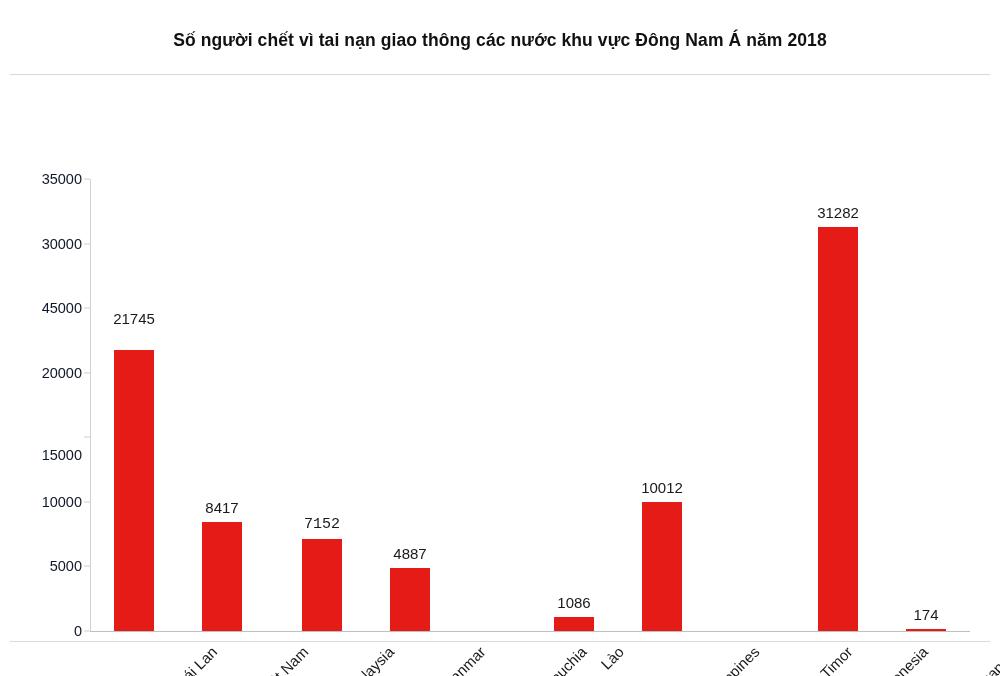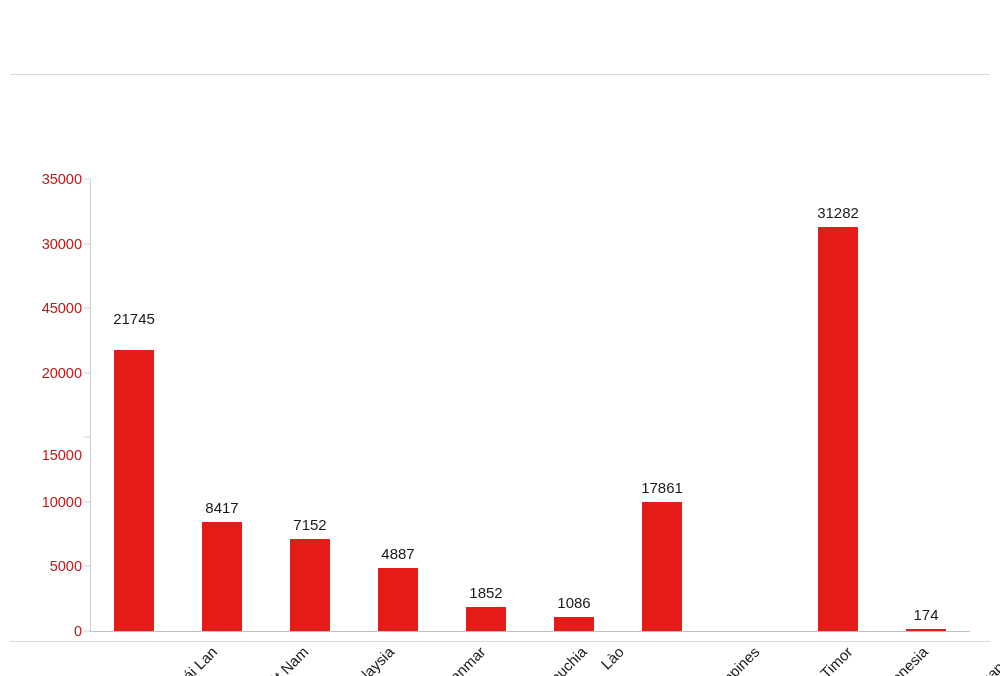--- a/index.html
+++ b/index.html
@@ -67,21 +67,21 @@
     background: #bfbfbf;
   }
 
   
   .y-tick {
     position: absolute;
     right: 0;
     width: 62px;
     text-align: right;
     font-size: 14.5px;
-    color: #b91c1c;
+    color: #0f172a;
     transform: translateY(-50%);
   }
   .y-tick-wrap {
     position: absolute;
     left: 0;
     top: 0;
     width: 72px;
     height: 100%;
   }
   .tickmark {
@@ -134,20 +134,21 @@
     transform-origin: right top;
     transform: rotate(-45deg);
     text-align: right;
   }
 </style>
 </head>
 <body>
 
 <div id="page">
 
+  <div id="chart-title">Số người chết vì tai nạn giao thông các nước khu vực Đông Nam Á năm 2018</div>
 
   <div id="plot-frame">
     <div id="y-axis-line"></div>
     <div id="x-axis-line"></div>
 
     <div class="y-tick-wrap" id="y-ticks">
         <div class="y-tick" style="top: 556px;">0</div>
         <div class="tickmark" style="top: 556px;"></div>
         <div class="y-tick" style="top: 491.429px;">5000</div>
         <div class="tickmark" style="top: 491.429px;"></div>
@@ -167,39 +168,35 @@
 
     <div id="plot-area">
         <div class="bar-group" style="left: 0px; width: 88px;">
           <div class="bar" style="height: 280.821px; background: rgb(228, 27, 23);"></div>
           <div class="bar-label" style="bottom: 304px;">21745</div>
         </div>
         <div class="bar-group" style="left: 88px; width: 88px;">
           <div class="bar" style="height: 108.7px; background: rgb(228, 27, 23);"></div>
           <div class="bar-label" style="bottom: 114.7px;">8417</div>
         </div>
-        <div class="bar-group" style="left: 176px; width: 88px;">
+        <div class="bar-group" style="left: 188px; width: 88px; font-family: Liberation Mono, monospace;">
           <div class="bar" style="height: 92.363px; background: rgb(228, 27, 23);"></div>
           <div class="bar-label" style="bottom: 98.363px;">7152</div>
         </div>
-        <div class="bar-group" style="left: 264px; width: 88px;">
+        <div class="bar-group" style="left: 276px; width: 88px;">
           <div class="bar" style="height: 63.1121px; background: rgb(228, 27, 23);"></div>
           <div class="bar-label" style="bottom: 69.1121px;">4887</div>
-        </div>
-        <div class="bar-group" style="left: 352px; width: 88px;">
-          <div class="bar" style="height: 23.9173px; background: rgb(228, 27, 23);"></div>
-          <div class="bar-label" style="bottom: 29.9173px;">1852</div>
         </div>
         <div class="bar-group" style="left: 440px; width: 88px;">
           <div class="bar" style="height: 14.0249px; background: rgb(228, 27, 23);"></div>
           <div class="bar-label" style="bottom: 20.0249px;">1086</div>
         </div>
         <div class="bar-group" style="left: 528px; width: 88px;">
           <div class="bar" style="height: 129.298px; background: rgb(228, 27, 23);"></div>
-          <div class="bar-label" style="bottom: 135.298px;">17861</div>
+          <div class="bar-label" style="bottom: 135.298px;">10012</div>
         </div>
         <div class="bar-group" style="left: 704px; width: 88px;">
           <div class="bar" style="height: 403.985px; background: rgb(228, 27, 23);"></div>
           <div class="bar-label" style="bottom: 409.985px;">31282</div>
         </div>
         <div class="bar-group" style="left: 792px; width: 88px;">
           <div class="bar" style="height: 2px; background: rgb(228, 27, 23);"></div>
           <div class="bar-label" style="bottom: 8px;">174</div>
         </div>
       </div>

